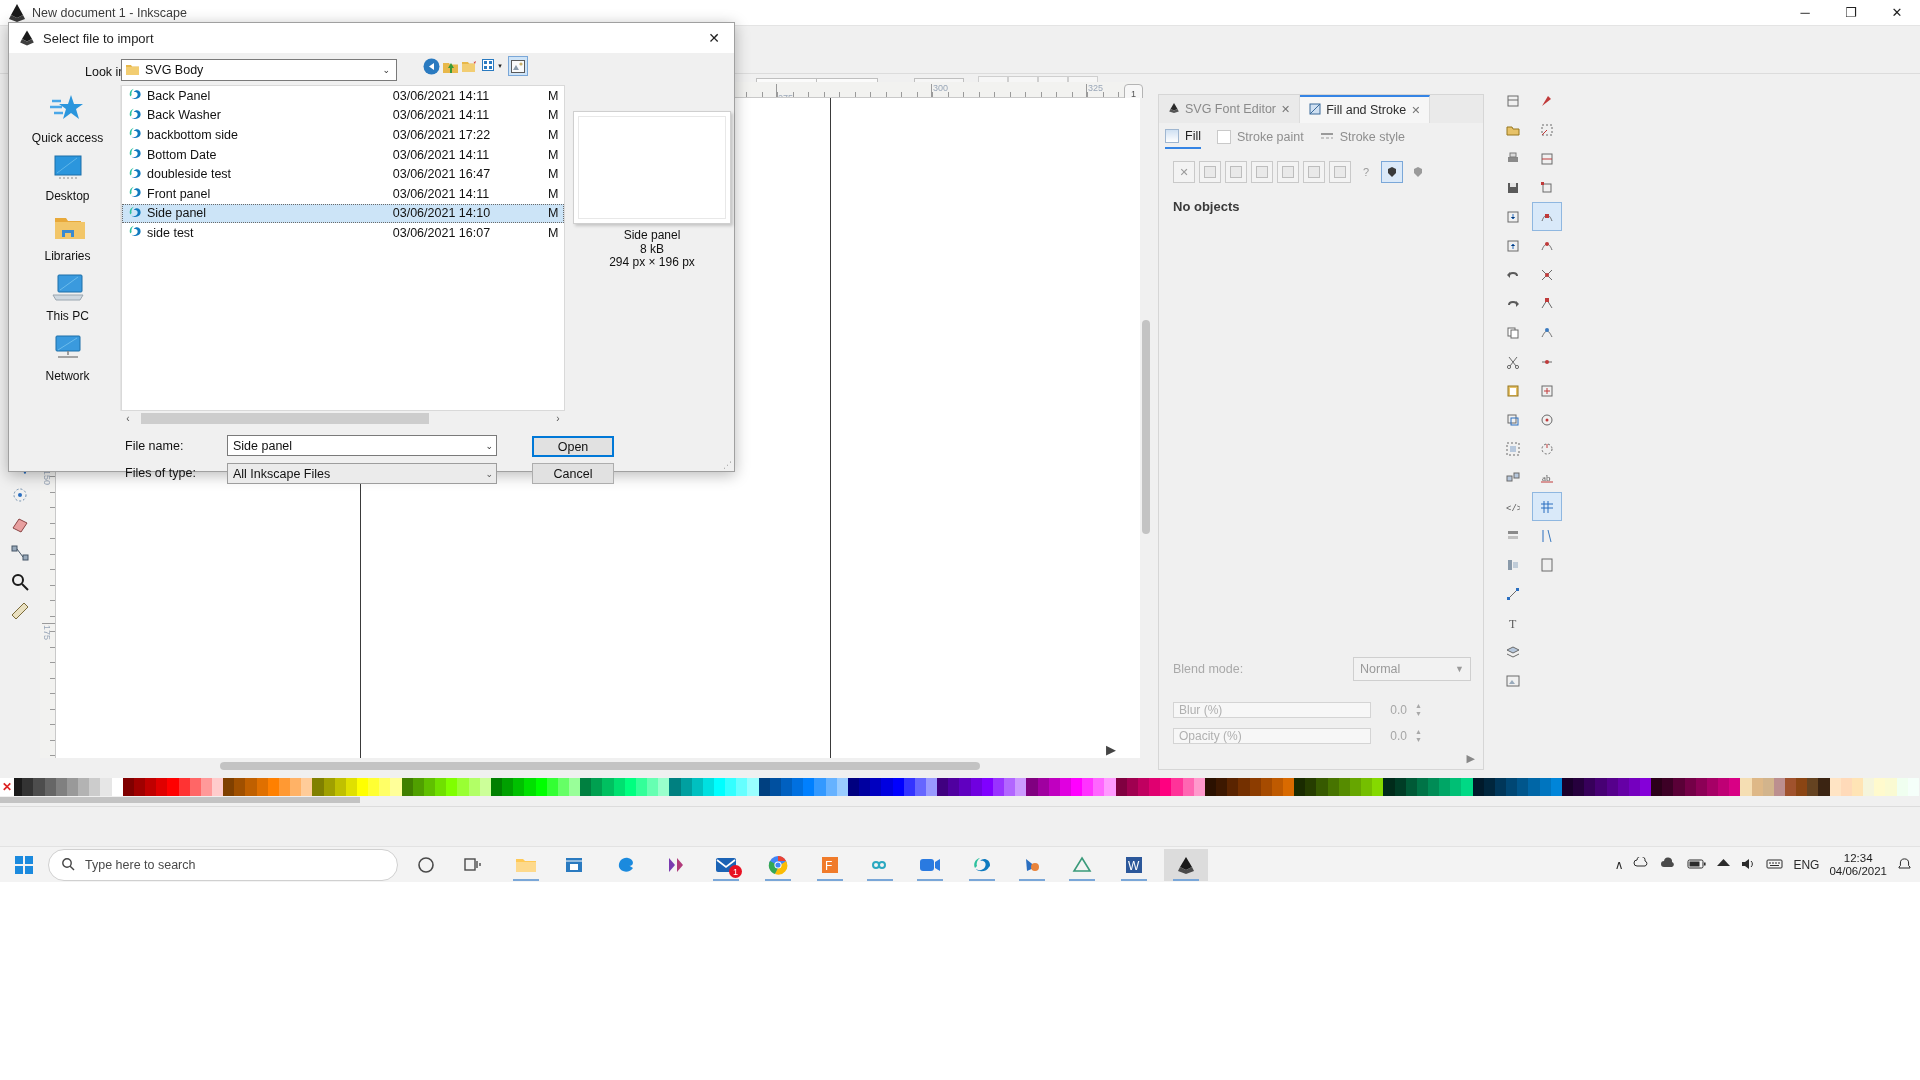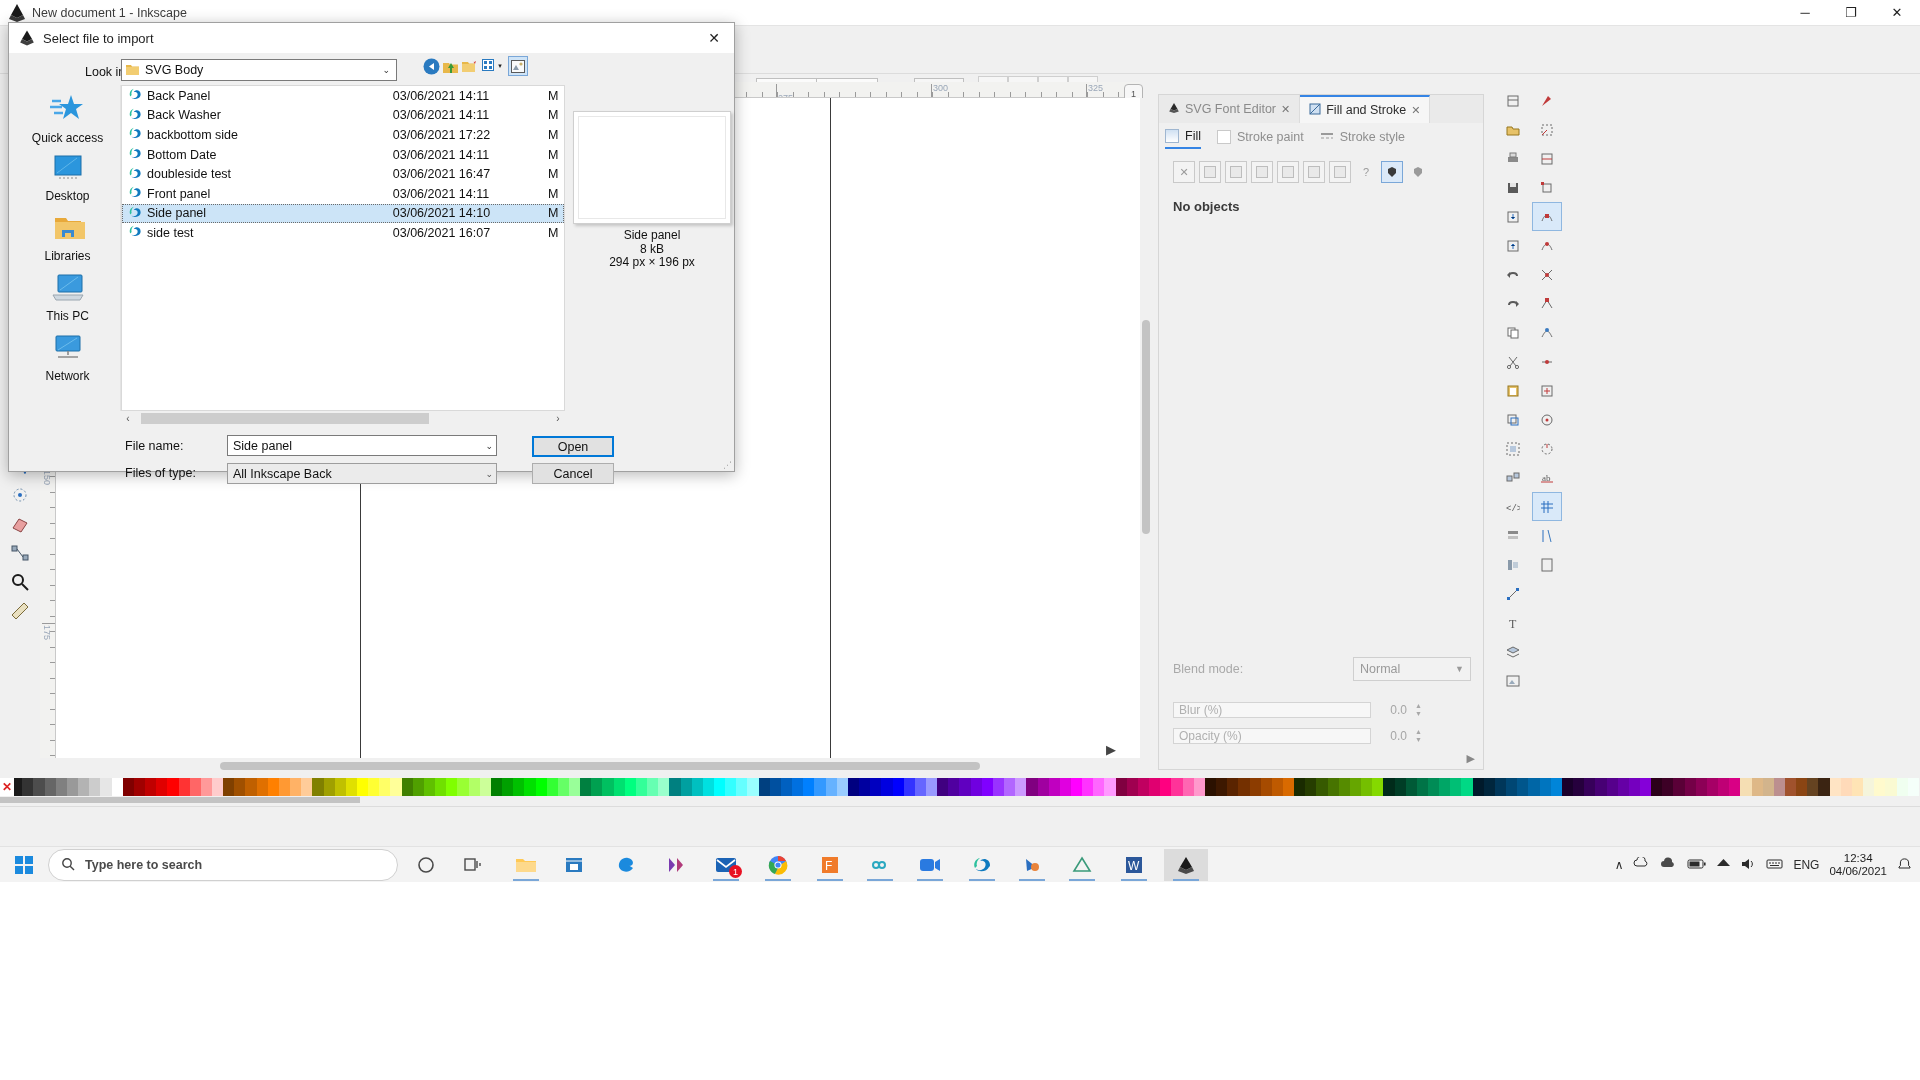--- a/index.html
+++ b/index.html
@@ -145,21 +145,21 @@
   #statusbar { position:absolute; left:0; top:806px; width:1920px; height:40px; background:#f0f0f0; border-top:1px solid #dcdcdc;}
 
   
   #taskbar { position:absolute; left:0; top:846px; width:1920px; height:234px; background:#ffffff; }
   #taskbar-inner { position:absolute; left:0; top:0; width:1920px; height:36px; background:#f3f3f3; border-top:1px solid #e2e2e2;}
   #start-btn { position:absolute; left:4px; top:2px; width:40px; height:32px; display:flex; align-items:center; justify-content:center; }
   #search-pill {
     position:absolute; left:48px; top:2px; width:350px; height:32px; background:#ffffff;
     border:1px solid #d0d0d0; border-radius:16px; display:flex; align-items:center; padding-left:12px; gap:10px;
   }
-  #search-pill .ph { font-size:12.5px; color:#4a4a4a;font-weight:bold; }
+  #search-pill .ph { font-size:12.5px; color:#4a4a4a; }
   .tb-icon { position:absolute; top:2px; width:44px; height:32px; display:flex; align-items:center; justify-content:center; }
   .tb-icon.active::after { content:''; position:absolute; bottom:0; left:9px; width:26px; height:2px; background:#7aa7d8;}
   #tray { position:absolute; right:0; top:0; height:36px; display:flex; align-items:center; gap:10px; padding-right:8px;}
   .tray-i { font-size:12px; color:#2b2b2b; }
   #clock { font-size:11.5px; color:#1d1d1d; line-height:13px; text-align:center; }
 
   
   #file-dialog {
     position:absolute; left:8px; top:22px; width:727px; height:450px;
     background:#f0f0f0; border:1px solid #a0a0a0;
@@ -1479,19 +1479,19 @@
     <div>294 px × 196 px</div>
   </div>
 
   <span id="fname-label">File name:</span>
   <div id="fname-combo">
     <span class="txt">Side panel</span>
     <span class="cv">⌄</span>
   </div>
   <span id="ftype-label">Files of type:</span>
   <div id="ftype-combo">
-    <span class="txt">All Inkscape Back</span>
+    <span class="txt">All Inkscape Files</span>
     <span class="cv">⌄</span>
   </div>
   <div id="open-btn">Open</div>
   <div id="cancel-btn">Cancel</div>
   <span id="fd-resize">⋰</span>
 </div>
 
 </body></html>

